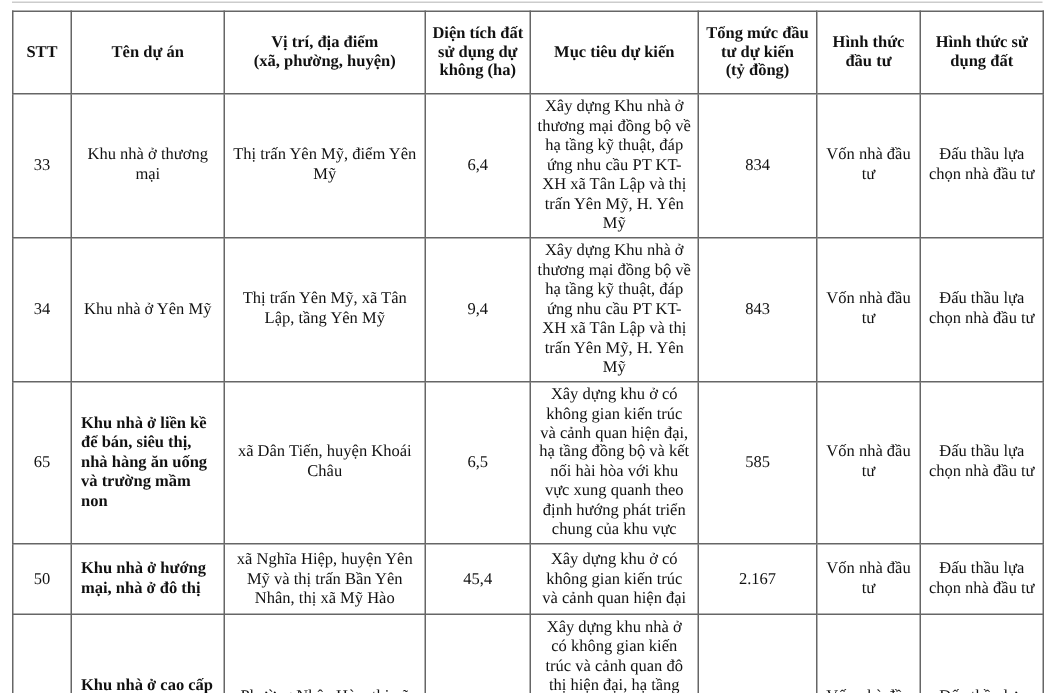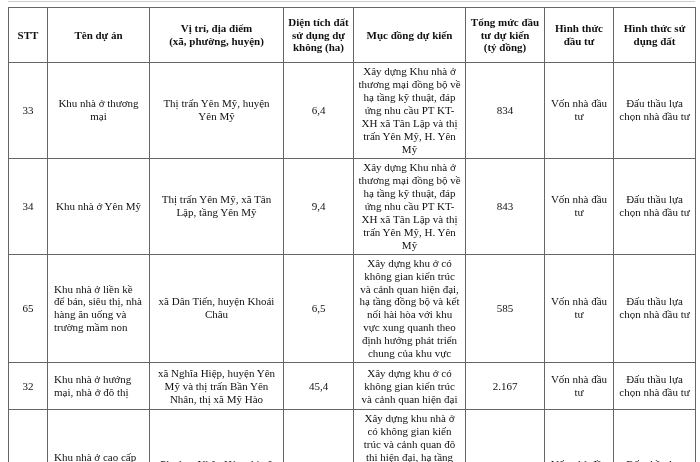--- a/index.html
+++ b/index.html
@@ -46,20 +46,21 @@
     line-height: 1.18;
     overflow: hidden;
   }
   .project-table th {
     font-weight: bold;
     white-space: pre-line;
   }
   .project-table td.left {
     text-align: left;
     padding-left: 6px;
+    font-weight: bold;
   }
   tr.h-header { height: 55px; }
   tr.h-r0 { height: 75px; }
   tr.h-r1 { height: 73px; }
   tr.h-r2 { height: 108px; }
   tr.h-r3 { height: 47px; }
   tr.h-r4 { height: 90px; }
   .project-table tbody tr:last-child td { border-bottom: none; }
 </style>
 </head>
@@ -81,35 +82,35 @@
     </colgroup>
     <thead>
       <tr class="h-header">
         <th>STT</th>
         <th>Tên dự án</th>
         <th>Vị trí, địa điểm
 (xã, phường, huyện)</th>
         <th>Diện tích đất
 sử dụng dự
 không (ha)</th>
-        <th>Mục đồng dự kiến</th>
+        <th>Mục tiêu dự kiến</th>
         <th>Tổng mức đầu
 tư dự kiến
 (tỷ đồng)</th>
         <th>Hình thức
 đầu tư</th>
         <th>Hình thức sử
 dụng đất</th>
       </tr>
     </thead>
     <tbody>
       <tr class="h-r0">
         <td>33</td>
         <td>Khu nhà ở thương mại</td>
-        <td>Thị trấn Yên Mỹ, huyện Yên Mỹ</td>
+        <td>Thị trấn Yên Mỹ, điểm Yên Mỹ</td>
         <td>6,4</td>
         <td>Xây dựng Khu nhà ở thương mại đồng bộ về hạ tầng kỹ thuật, đáp ứng nhu cầu PT KT-XH xã Tân Lập và thị trấn Yên Mỹ, H. Yên Mỹ</td>
         <td>834</td>
         <td>Vốn nhà đầu tư</td>
         <td>Đấu thầu lựa chọn nhà đầu tư</td>
       </tr>
       <tr class="h-r1">
         <td>34</td>
         <td>Khu nhà ở Yên Mỹ</td>
         <td>Thị trấn Yên Mỹ, xã Tân Lập, tầng Yên Mỹ</td>
@@ -123,21 +124,21 @@
         <td>65</td>
         <td class="left">Khu nhà ở liền kề để bán, siêu thị, nhà hàng ăn uống và trường mầm non</td>
         <td>xã Dân Tiến, huyện Khoái Châu</td>
         <td>6,5</td>
         <td>Xây dựng khu ở có không gian kiến trúc và cảnh quan hiện đại, hạ tầng đồng bộ và kết nối hài hòa với khu vực xung quanh theo định hướng phát triển chung của khu vực</td>
         <td>585</td>
         <td>Vốn nhà đầu tư</td>
         <td>Đấu thầu lựa chọn nhà đầu tư</td>
       </tr>
       <tr class="h-r3">
-        <td>32</td>
+        <td>50</td>
         <td class="left">Khu nhà ở hướng mại, nhà ở đô thị</td>
         <td>xã Nghĩa Hiệp, huyện Yên Mỹ và thị trấn Bần Yên Nhân, thị xã Mỹ Hào</td>
         <td>45,4</td>
         <td>Xây dựng khu ở có không gian kiến trúc và cảnh quan hiện đại</td>
         <td>2.167</td>
         <td>Vốn nhà đầu tư</td>
         <td>Đấu thầu lựa chọn nhà đầu tư</td>
       </tr>
       <tr class="h-r4">
         <td>37</td>

